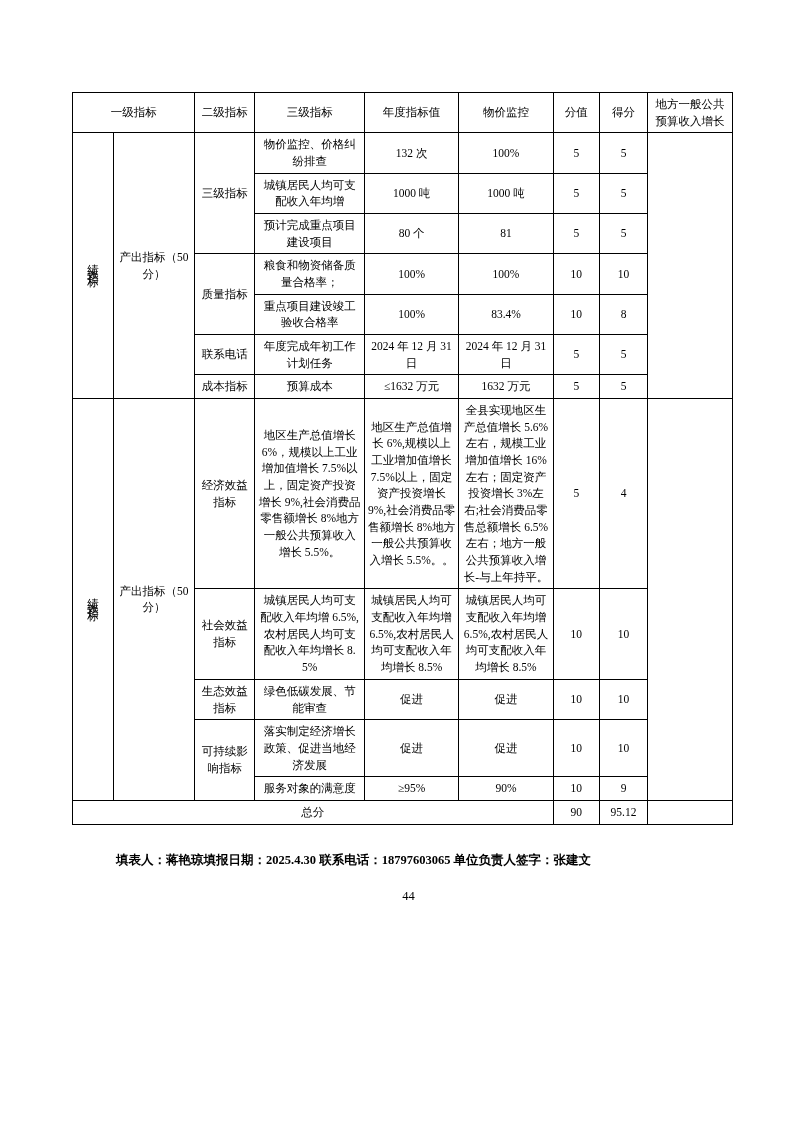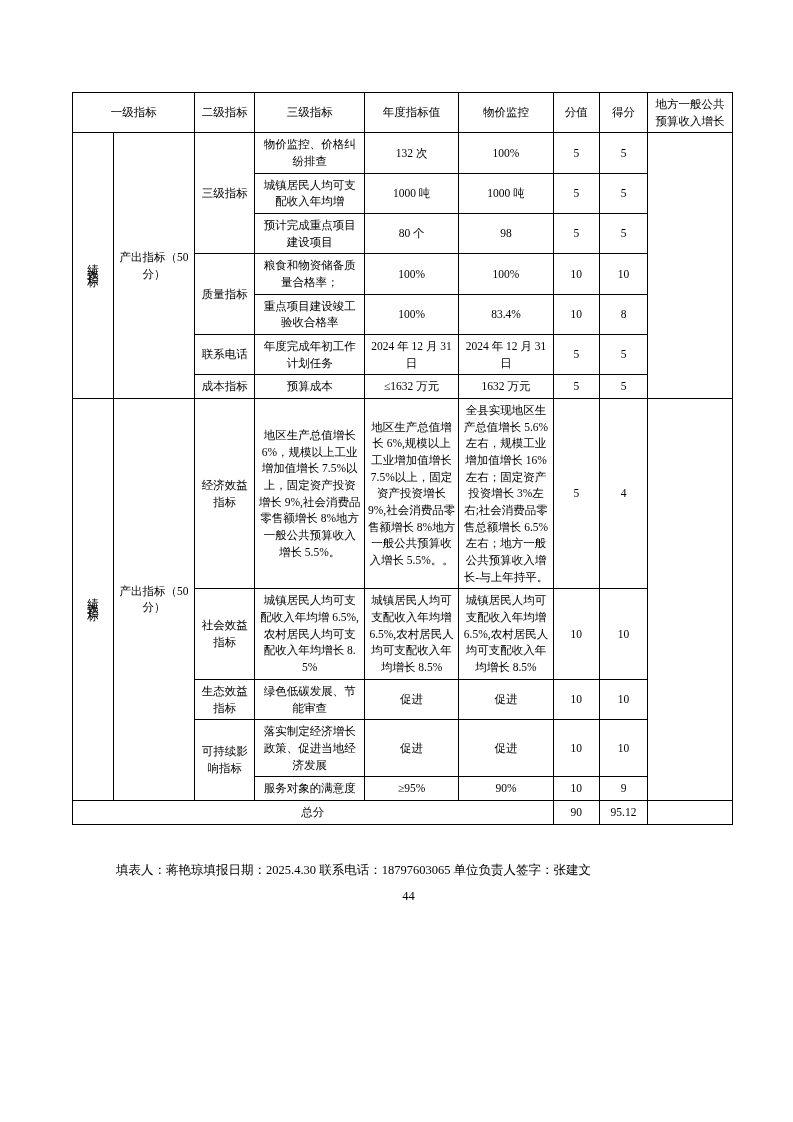--- a/index.html
+++ b/index.html
@@ -51,25 +51,26 @@
     line-height: 1.6;
   }
   .tall {
     line-height: 1.5;
   }
   .total-row td {
     font-size: 12px;
     padding: 7px 3px;
   }
   .footer-note {
-    margin-top: 34px;
+    margin-top: 24px;
     font-size: 12.5px;
     line-height: 1.9;
     padding-left: 44px;
     width: 600px;
+    font-weight: bold;
   }
   .pagenum {
     position: absolute;
     bottom: 42px;
     left: 12px;
     width: 793px;
     text-align: center;
     font-size: 12.5px;
   }
 </style>
@@ -119,21 +120,21 @@
       <tr>
         <td>城镇居民人均可支配收入年均增</td>
         <td>1000 吨</td>
         <td>1000 吨</td>
         <td>5</td>
         <td>5</td>
       </tr>
       <tr>
         <td>预计完成重点项目建设项目</td>
         <td>80 个</td>
-        <td>98</td>
+        <td>81</td>
         <td>5</td>
         <td>5</td>
       </tr>
       <tr>
         <td rowspan="2">质量指标</td>
         <td>粮食和物资储备质量合格率；</td>
         <td>100%</td>
         <td>100%</td>
         <td>10</td>
         <td>10</td>

